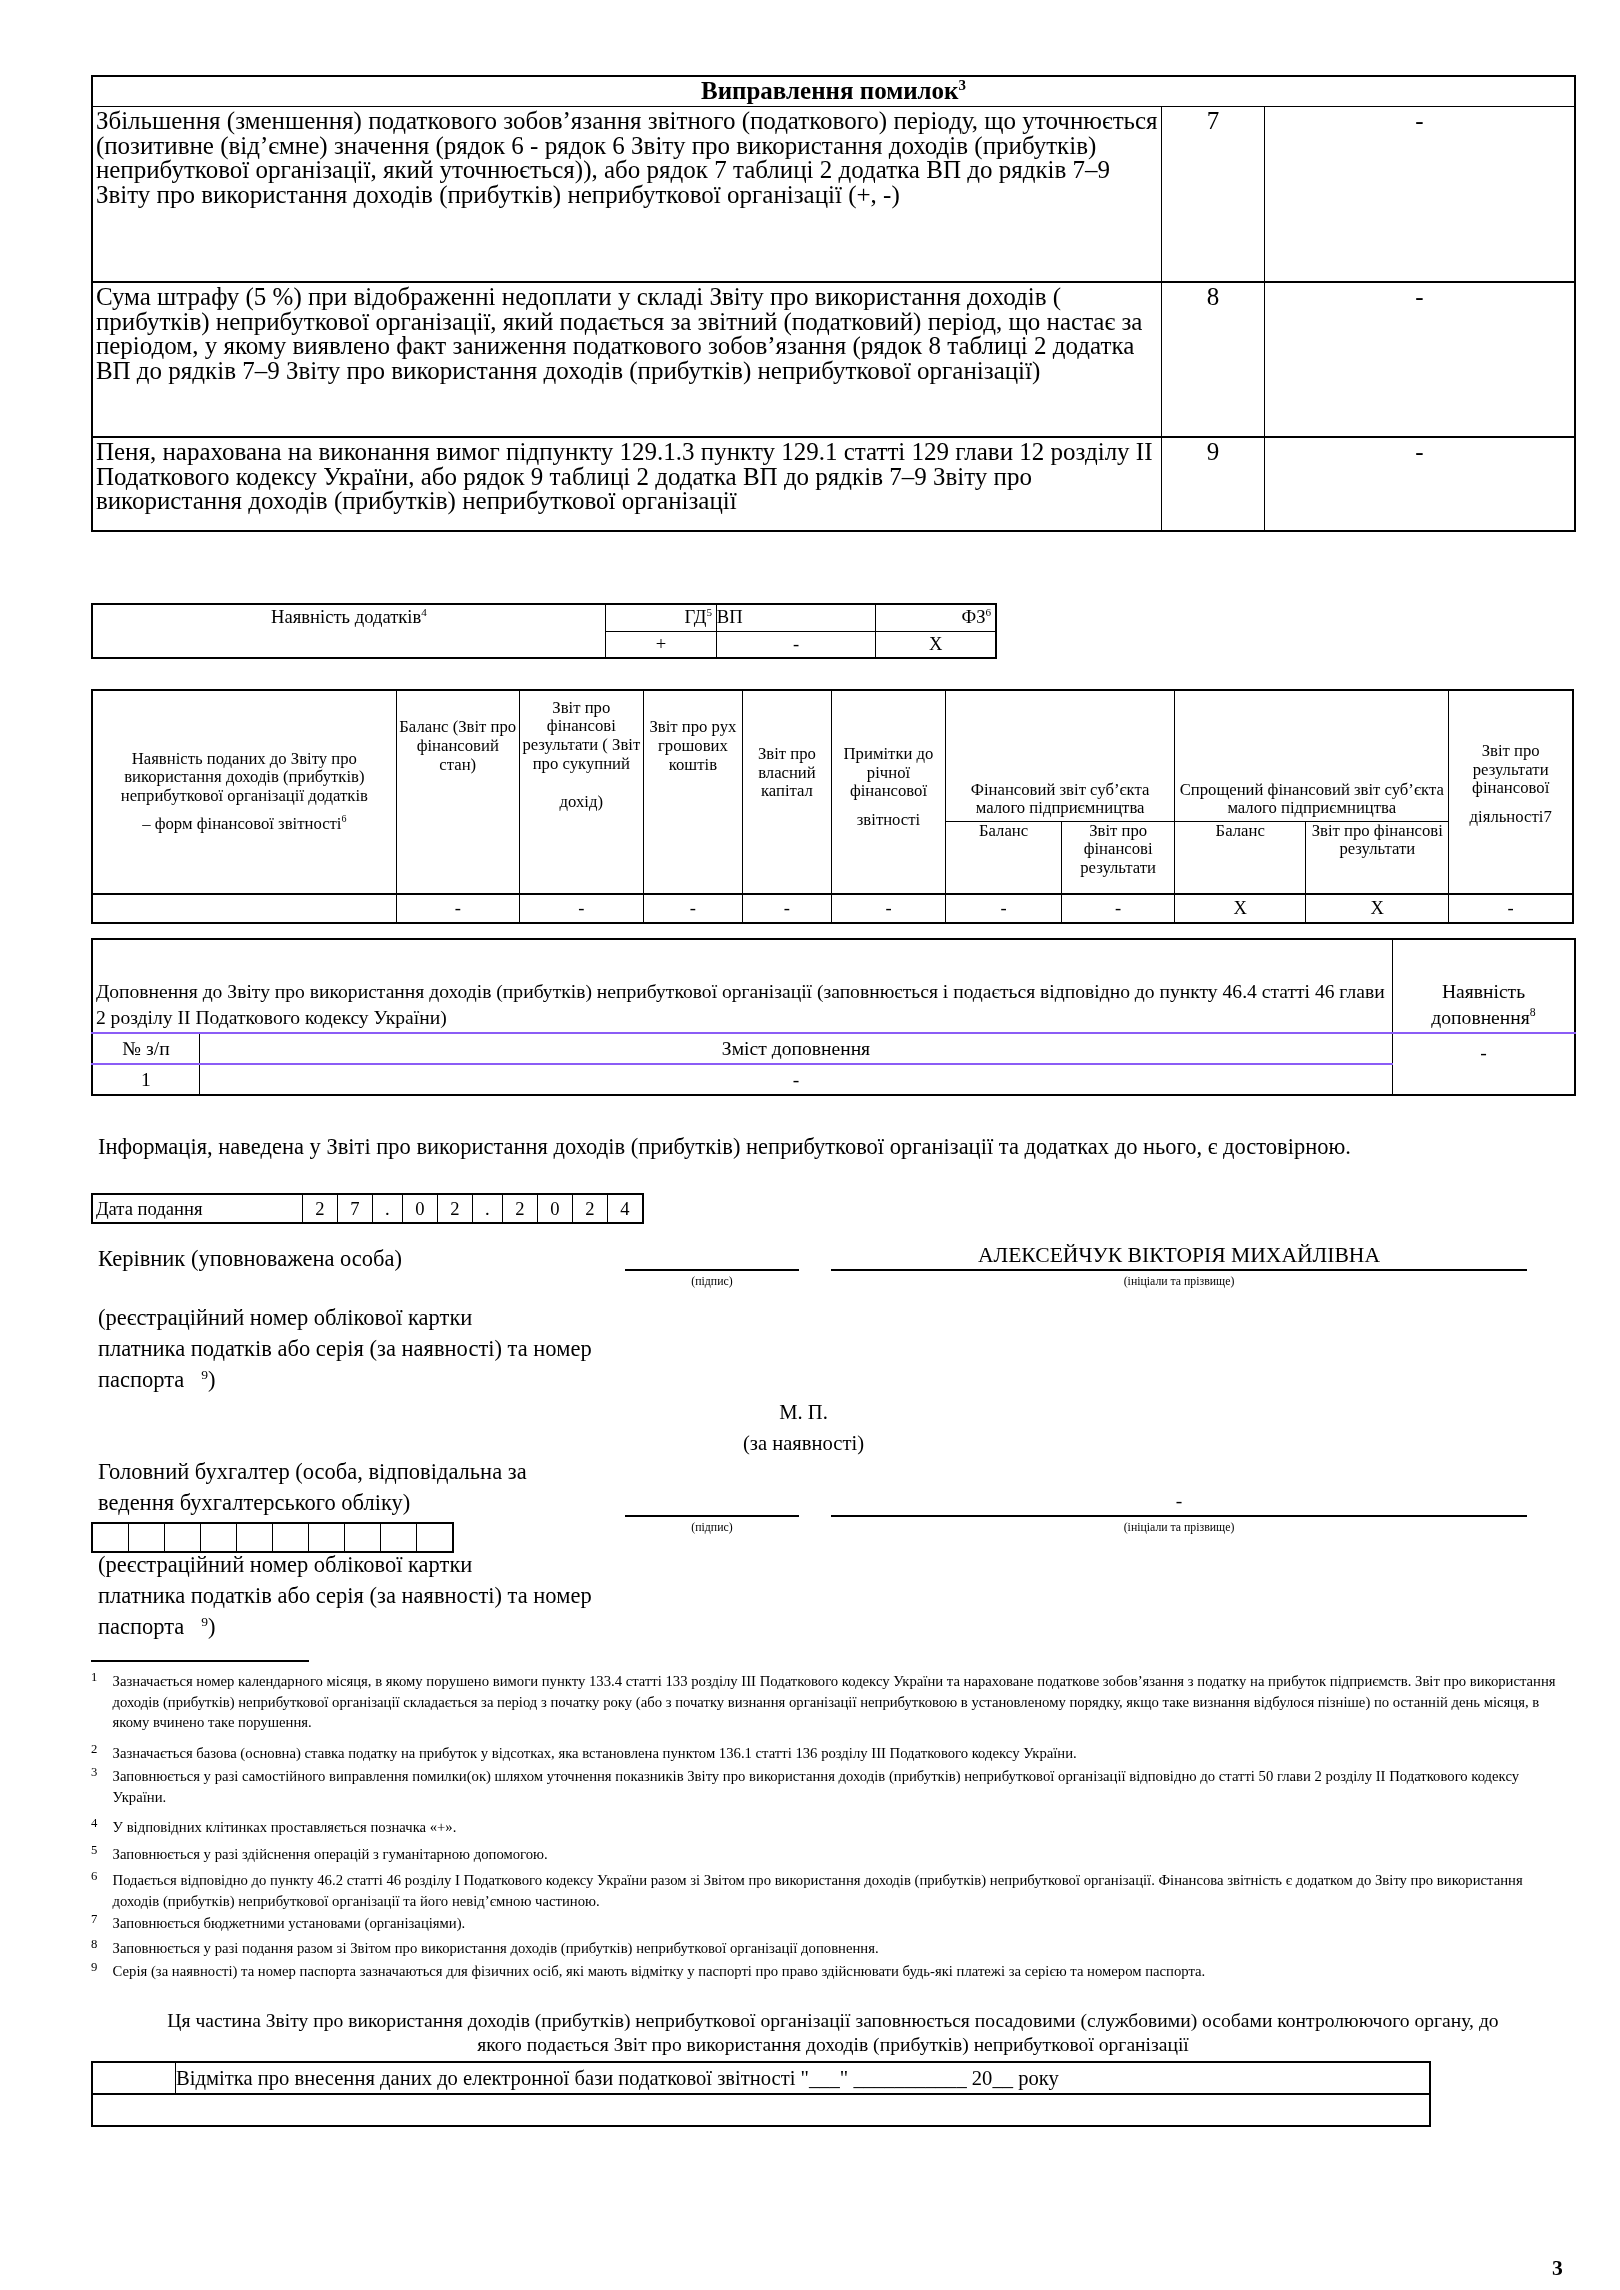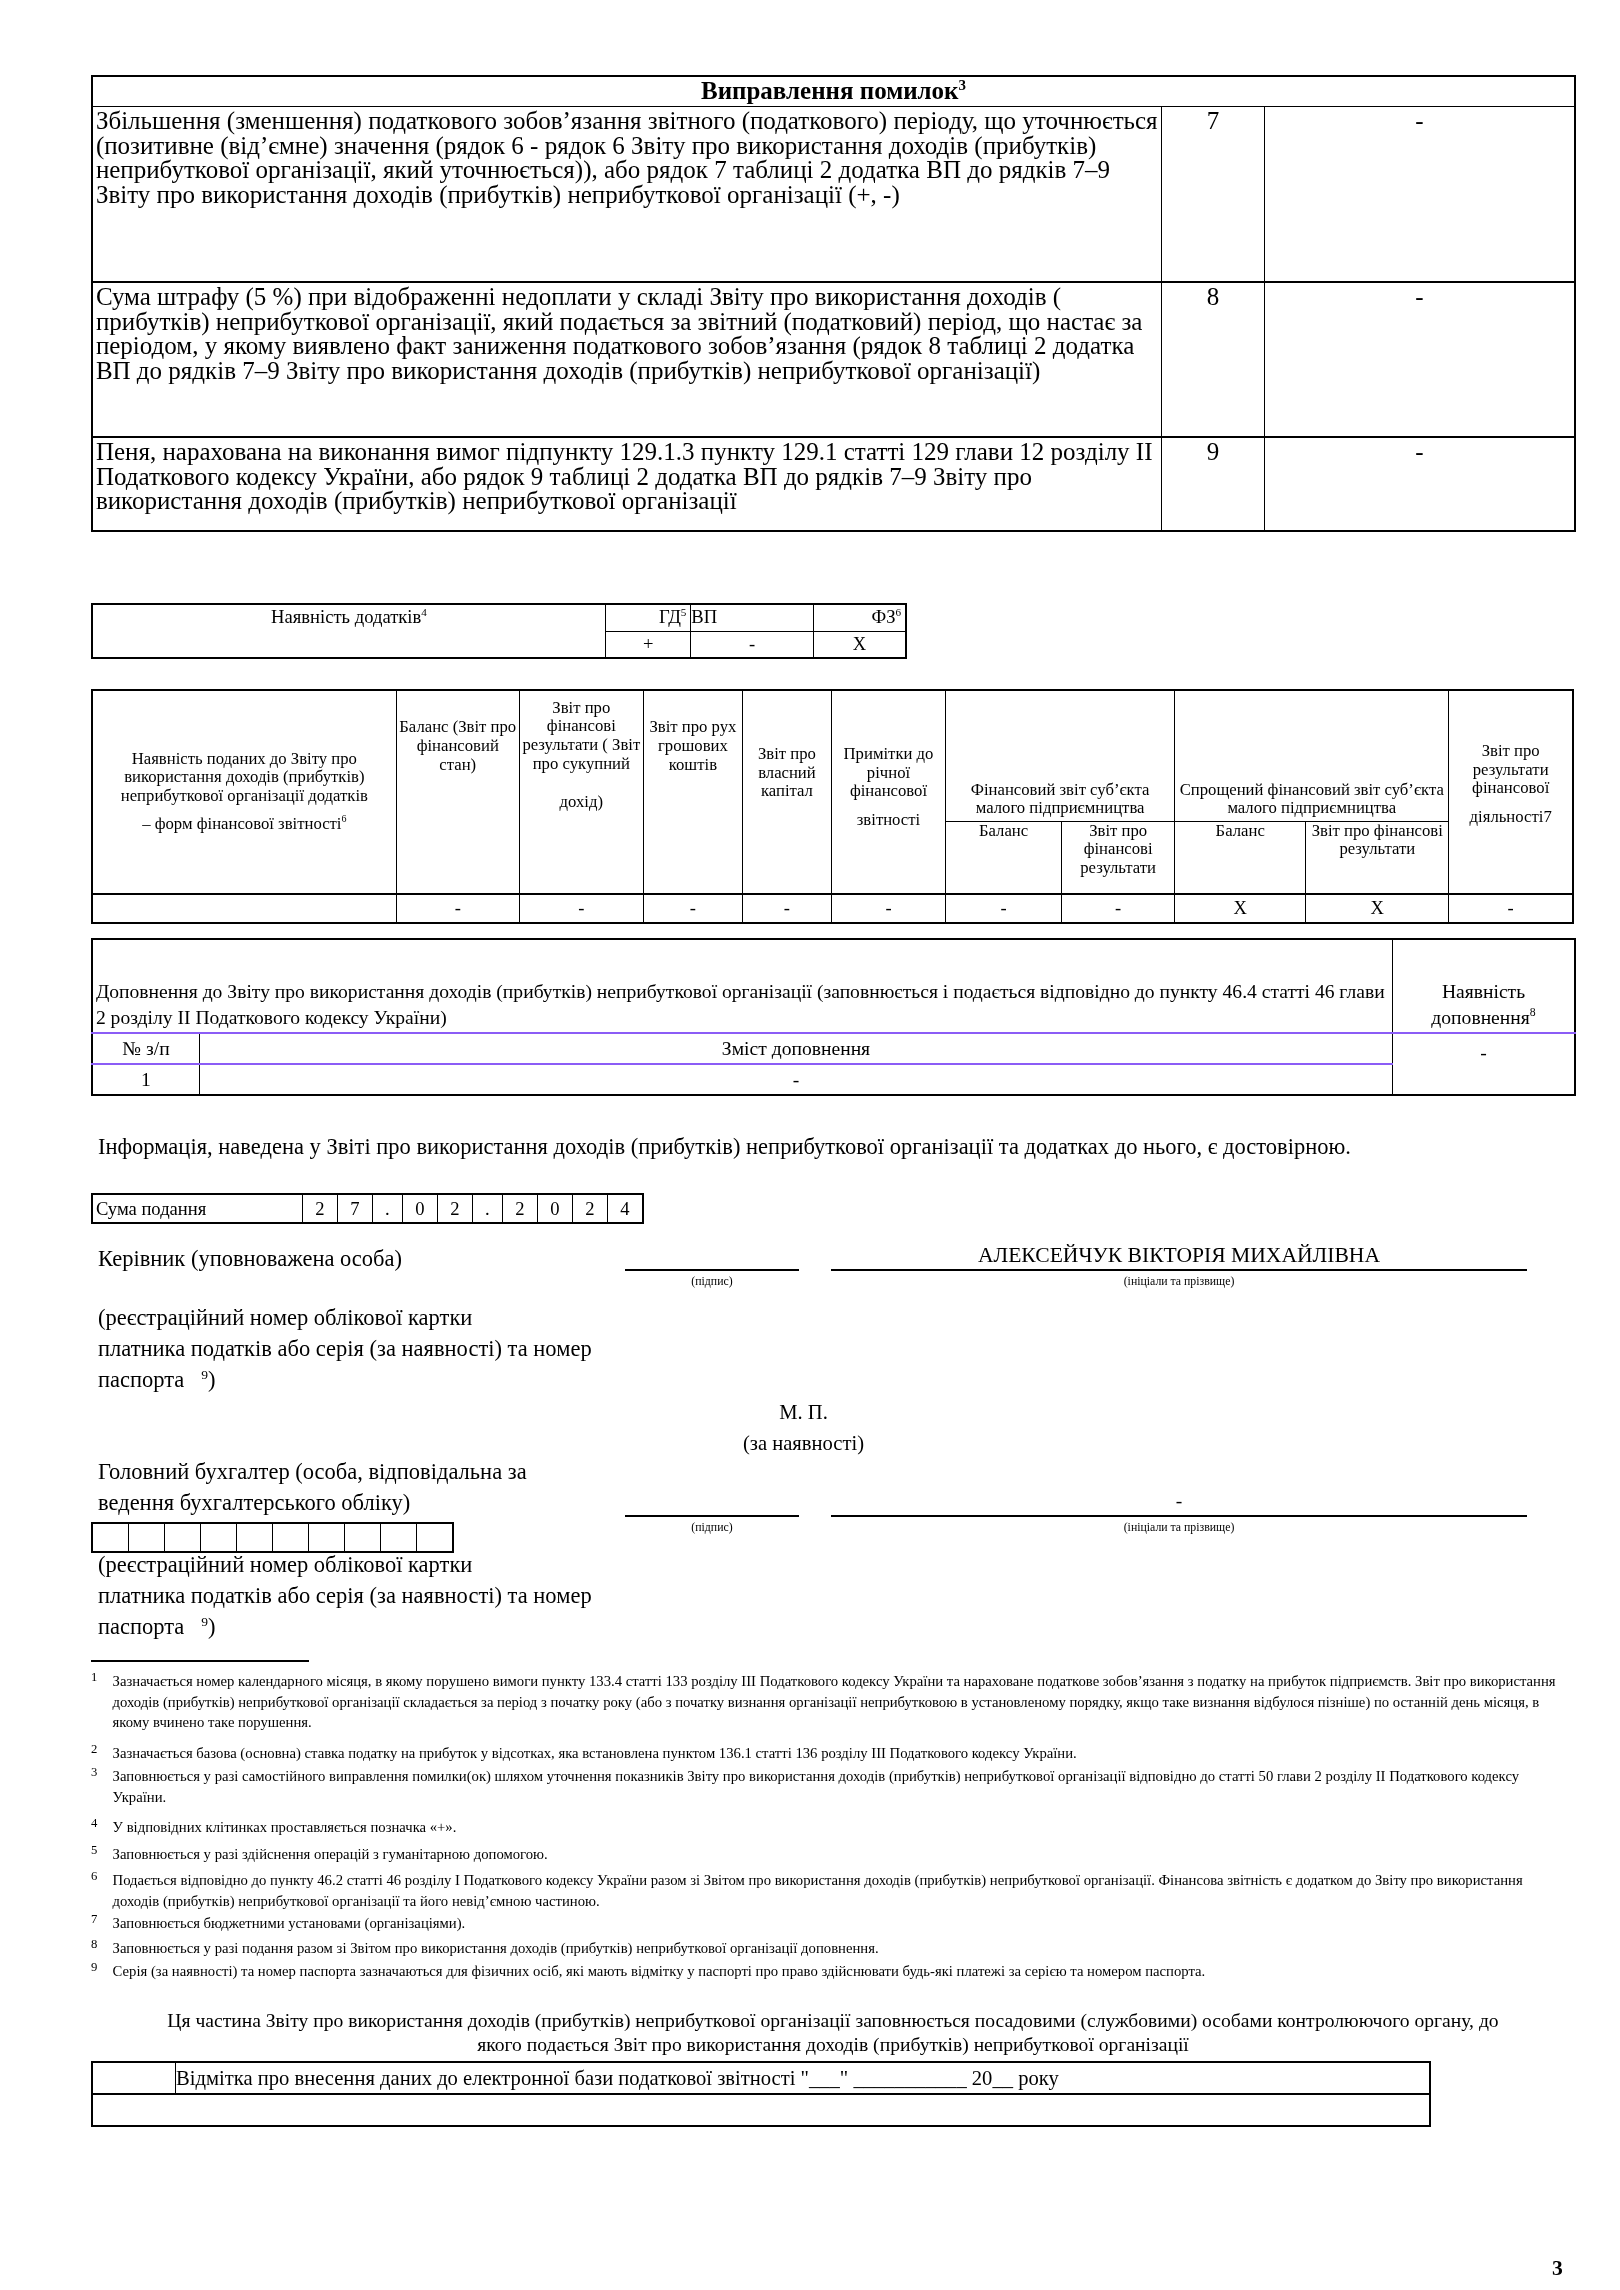--- a/index.html
+++ b/index.html
@@ -15,21 +15,21 @@
   
   #t-errors { left: 91px; top: 75px; width: 1485px; font-size: 25px; line-height: 24.5px; border: 2.9px solid #000; }
   #t-errors td { border-width: 1px 1.5px; }
   #t-errors tr.thick-top td { border-top: 2.9px solid #000; }
   #t-errors .title { text-align: center; font-weight: bold; height: 29px; vertical-align: middle; }
   #t-errors .desc { padding: 2px 2.9px; }
   #t-errors .num { width: 102px; text-align: center; padding-top: 2px; }
   #t-errors .val { width: 309px; text-align: center; padding-top: 2px; }
 
   
-  #t-addenda { left: 91px; top: 603px; width: 816px; font-size: 18.6px; line-height: 23.5px; border: 2px solid #000; padding-left: 12px; }
+  #t-addenda { left: 91px; top: 603px; width: 906px; font-size: 18.6px; line-height: 23.5px; border: 2px solid #000; padding-left: 12px; }
   #t-addenda td { text-align: center; height: 25.5px; }
   #t-addenda .lbl { width: 512px; border-bottom: 2px solid #000; }
 
   
   #t-fin { left: 91px; top: 689px; width: 1483px; font-size: 16.7px; line-height: 18.6px; border: 2px solid #000; }
   #t-fin td { text-align: center; vertical-align: middle; }
   #t-fin tr.vals td { height: 27.4px; border-top: 2.5px solid #000; font-size: 18.6px; }
 
   
   #t-supp { left: 91px; top: 938px; width: 1485px; font-size: 19.6px; line-height: 25.5px; border: 2px solid #000; padding-left: 8px; }
@@ -186,21 +186,21 @@
     <td class="c">-</td>
   </tr>
 </tbody>
   </table>
 
 <div class="abs statement">Інформація, наведена у Звіті про використання доходів (прибутків) неприбуткової  організації та додатках до нього, є достовірною.</div>
 
 <table id="t-date" class="abs">
   <tbody>
       <tr>
-    <td class="lbl">Сума подання</td>
+    <td class="lbl">Дата подання</td>
     <td>2</td>
     <td>7</td>
     <td style="width:29px">.</td>
     <td>0</td>
     <td>2</td>
     <td style="width:29px">.</td>
     <td>2</td>
     <td>0</td>
     <td>2</td>
     <td>4</td>

